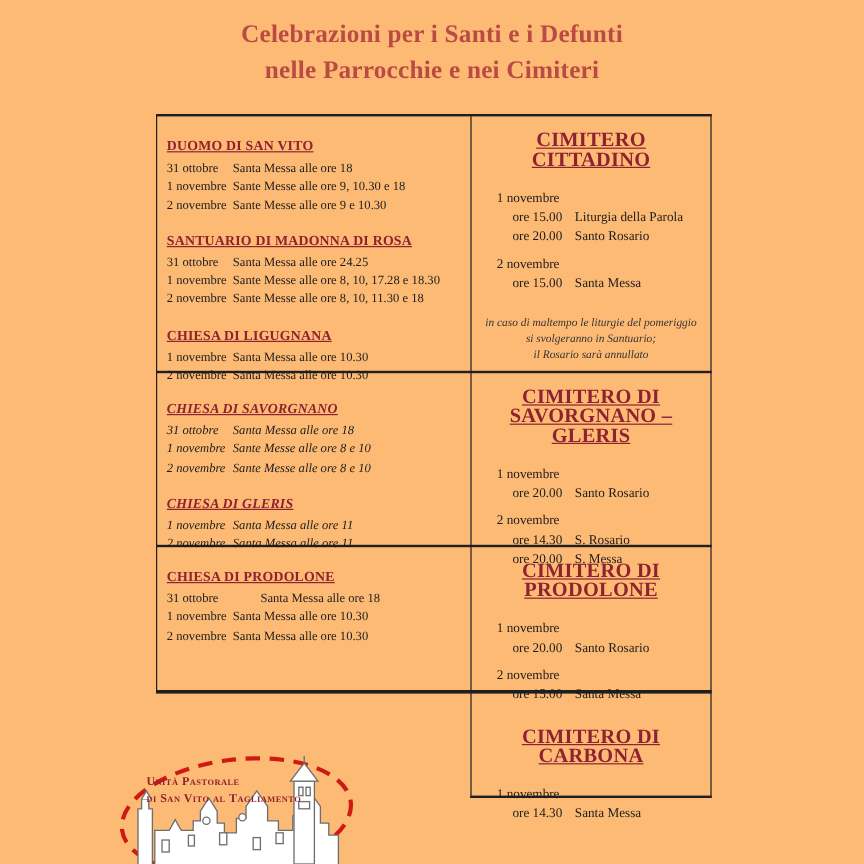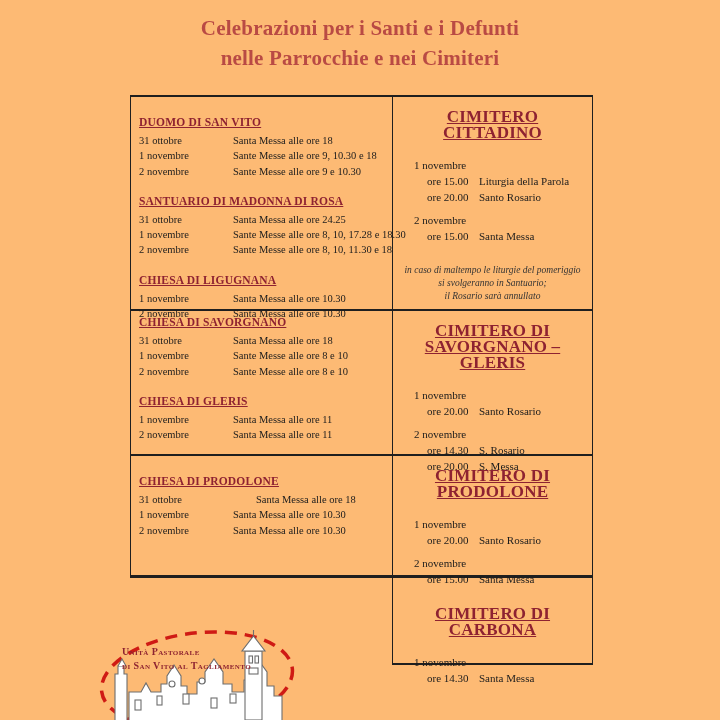--- a/index.html
+++ b/index.html
@@ -26,34 +26,34 @@
   .bl-mid1  {left:130px;top:309px;width:463px;height:2px;}
   .bl-mid2  {left:130px;top:454px;width:463px;height:2px;}
   .bl-mid3  {left:130px;top:575px;width:463px;height:3px;}
   .bl-bot   {left:392px;top:663px;width:201px;height:2px;}
   .bl-vleft {left:130px;top:95px; width:1px;height:482px;}
   .bl-vmid  {left:392px;top:95px; width:1px;height:570px;}
   .bl-vright{left:592px;top:95px; width:1px;height:570px;}
   
   .cell{position:absolute;box-sizing:border-box;}
   .cell-l1{left:131px;top:97px; width:261px;height:210px;}
-  .cell-l2{left:131px;top:297px;width:261px;height:141px;}
+  .cell-l2{left:131px;top:316px;width:261px;height:141px;font-style:italic;}
   .cell-l3{left:131px;top:456px;width:261px;height:117px;}
   .cell-r1{left:393px;top:97px; width:199px;height:210px;}
   .cell-r2{left:393px;top:311px;width:199px;height:141px;}
   .cell-r3{left:393px;top:456px;width:199px;height:117px;}
   .cell-r4{left:393px;top:578px;width:199px;height:83px;}
   
   .parish{padding:18px 4px 0 8px;}
   .p-sec{margin-bottom:15px;}
   .p-head{
     color:var(--heading-red);font-weight:bold;font-size:11.5px;line-height:15px;
     text-decoration:underline;margin-bottom:3px;letter-spacing:.2px;
   }
-  .p-row{display:flex;font-size:10.5px;line-height:15.3px;white-space:nowrap;gap:39px;}
+  .p-row{display:flex;font-size:10.5px;line-height:15.3px;white-space:nowrap;}
   .p-date{width:55px;flex:none;}
   .p-row.wide .p-date{width:78px;}
   
   .cem{padding:12px 6px 0;}
   .cell-r4.cem{padding-top:28px;}
   .c-head{
     text-align:center;color:var(--heading-red);font-weight:bold;
     font-size:17px;line-height:16px;letter-spacing:.2px;
   }
   .c-head-line{text-decoration:underline;}

